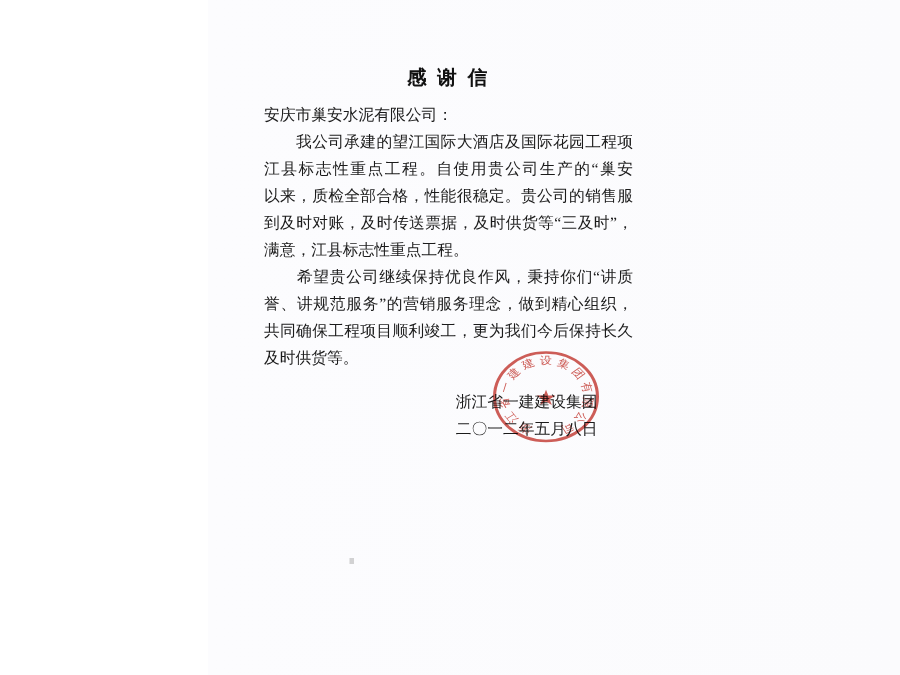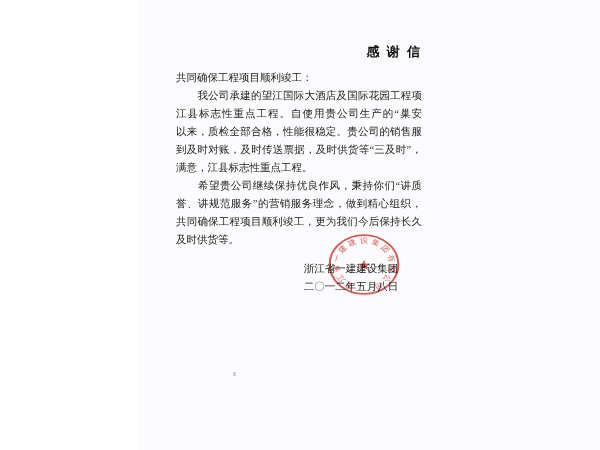--- a/index.html
+++ b/index.html
@@ -12,21 +12,21 @@
   .photo{
     position:absolute;left:0;top:0;width:600px;height:450px;
     background:linear-gradient(90deg,#ffffff 0,#ffffff 139px,#fcfcfe 139px,#fbfbfd 100%);
   }
   .letter{
     position:absolute;left:0;top:0;width:600px;height:450px;
     color:#1b1b1b;
   }
   .title{
     position:absolute;left:176px;top:43px;width:246px;
-    text-align:right;font-weight:bold;font-size:13px;letter-spacing:2px;
+    text-align:center;font-weight:bold;font-size:13px;letter-spacing:2px;
     color:#111;
   }
   .body-lines{
     position:absolute;left:176px;top:69px;width:246px;
     font-size:10.5px;line-height:18px;
   }
   .line{height:18px;white-space:nowrap;letter-spacing:0;}
   .line.fill{
     white-space:normal;
     text-align:justify;
@@ -55,21 +55,21 @@
 </head>
 <body>
 
 <div class="photo"></div>
 
 <div class="letter">
 
   <div class="title">感 谢 信</div>
 
   <div class="body-lines">
-    <div class="line">共同确保工程项目顺利竣工：</div>
+    <div class="line">安庆市巢安水泥有限公司：</div>
     <div class="line fill">　　我公司承建的望江国际大酒店及国际花园工程项目，是望</div>
     <div class="line fill">江县标志性重点工程。自使用贵公司生产的“巢安牌”水泥一年</div>
     <div class="line fill">以来，质检全部合格，性能很稳定。贵公司的销售服务人员能做</div>
     <div class="line fill">到及时对账，及时传送票据，及时供货等“三及时”，我们十分</div>
     <div class="line">满意，江县标志性重点工程。</div>
     <div class="line fill">　　希望贵公司继续保持优良作风，秉持你们“讲质量、讲信</div>
     <div class="line fill">誉、讲规范服务”的营销服务理念，做到精心组织，合理安排，</div>
     <div class="line fill">共同确保工程项目顺利竣工，更为我们今后保持长久合作打下坚</div>
     <div class="line">及时供货等。</div>
   </div>

